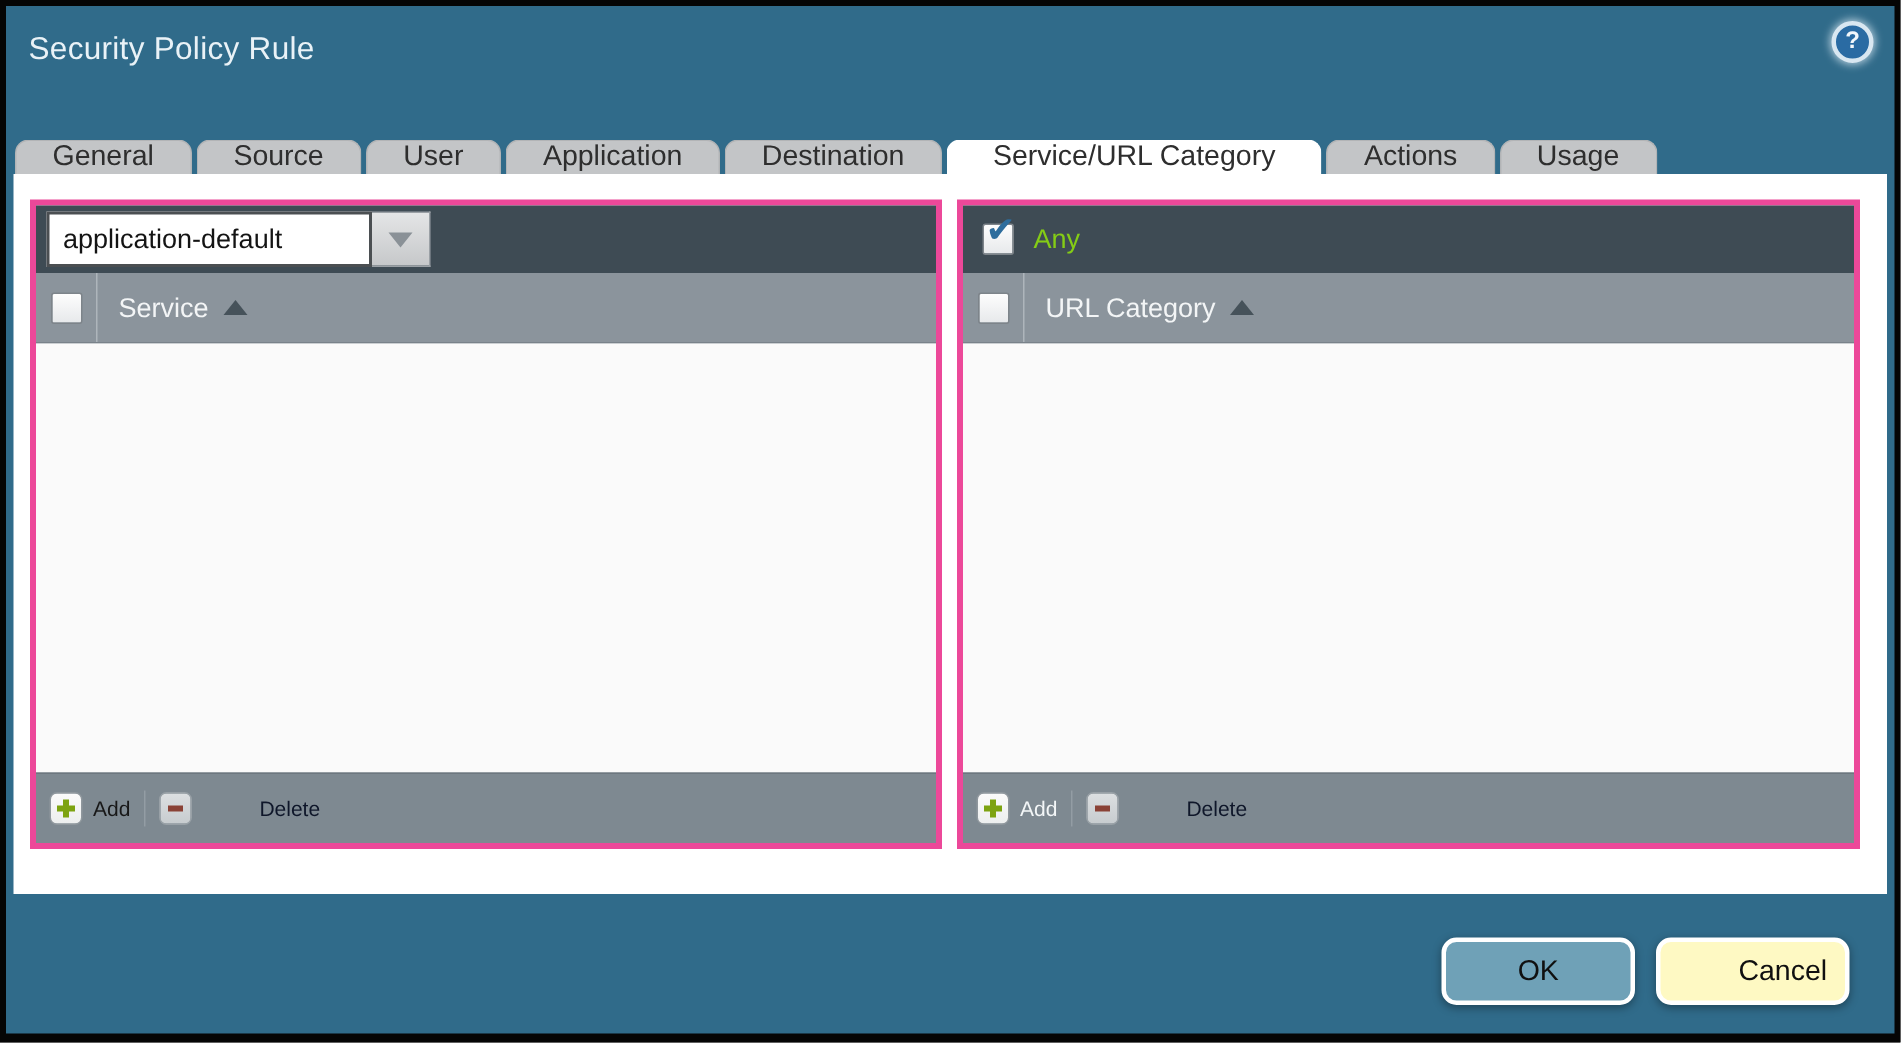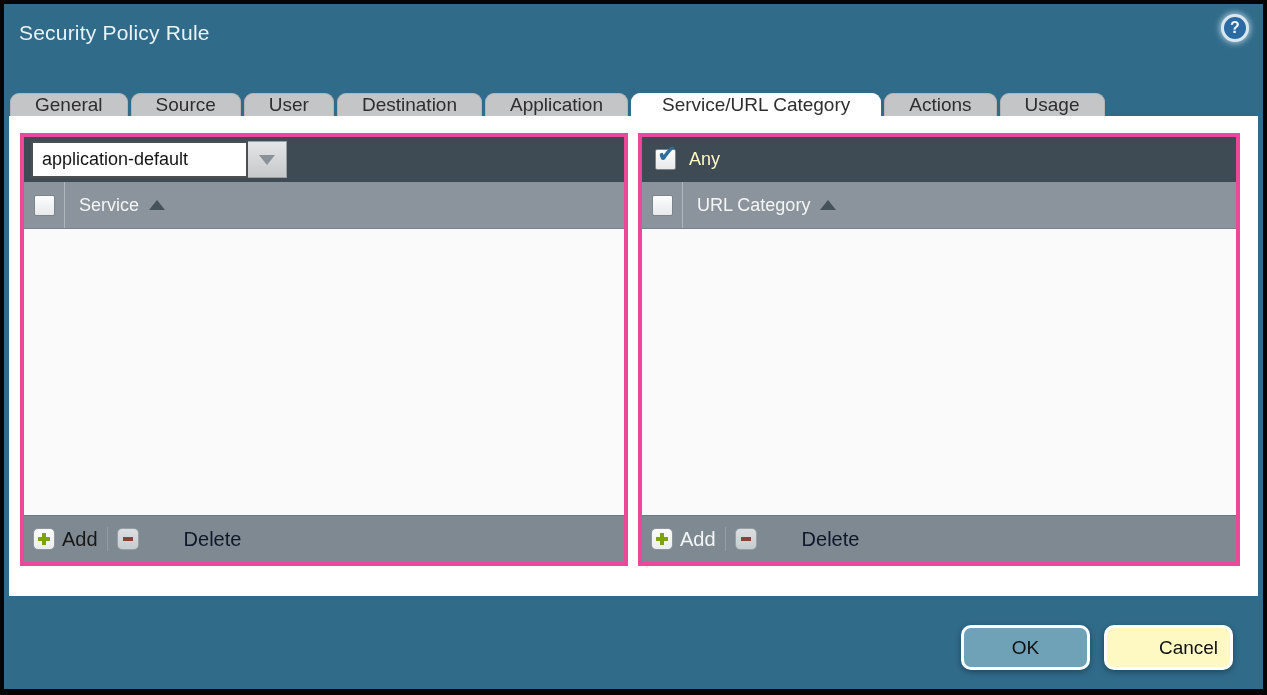--- a/index.html
+++ b/index.html
@@ -135,21 +135,21 @@
   }
   .checkbox .check {
     position: absolute;
     top: -8px; left: 1px;
     color: #2e6d9d;
     font-size: 24px;
     font-weight: bold;
     line-height: 1;
   }
   .any-label {
-    color: #fef9c3;
+    color: #84cc16;
     font-size: 18px;
     margin-left: 13px;
   }
   
   .panel-header {
     height: 47px;
     background: #8b949c;
     border-bottom: 1px solid #79828a;
     display: flex; align-items: center;
     color: #f3f5f6;
@@ -180,21 +180,21 @@
     display: flex; align-items: center;
     padding-left: 9px;
     gap: 9px;
     flex: 0 0 auto;
   }
   .tool-btn {
     background: transparent; border: none;
     display: flex; align-items: center;
     gap: 7px;
     font-family: inherit;
-    font-size: 20px;
+    font-size: 14px;
     cursor: pointer;
     padding: 0;
     text-align: right;
   }
   .icon-sq {
     width: 22px; height: 22px;
     border-radius: 5px;
     display: flex; align-items: center; justify-content: center;
     flex: 0 0 auto;
   }
@@ -238,22 +238,22 @@
 
     <div class="titlebar">
       <span class="title">Security Policy Rule</span>
       <div class="help-icon">?</div>
     </div>
 
     <div class="tabs">
       <div class="tab">General</div>
       <div class="tab">Source</div>
       <div class="tab">User</div>
+      <div class="tab">Application</div>
       <div class="tab">Destination</div>
-      <div class="tab">Application</div>
       <div class="tab active">Service/URL Category</div>
       <div class="tab">Actions</div>
       <div class="tab">Usage</div>
     </div>
 
     <div class="content">
 
       <div class="panel left">
         <div class="panel-topbar">
           <div class="select-wrap">

